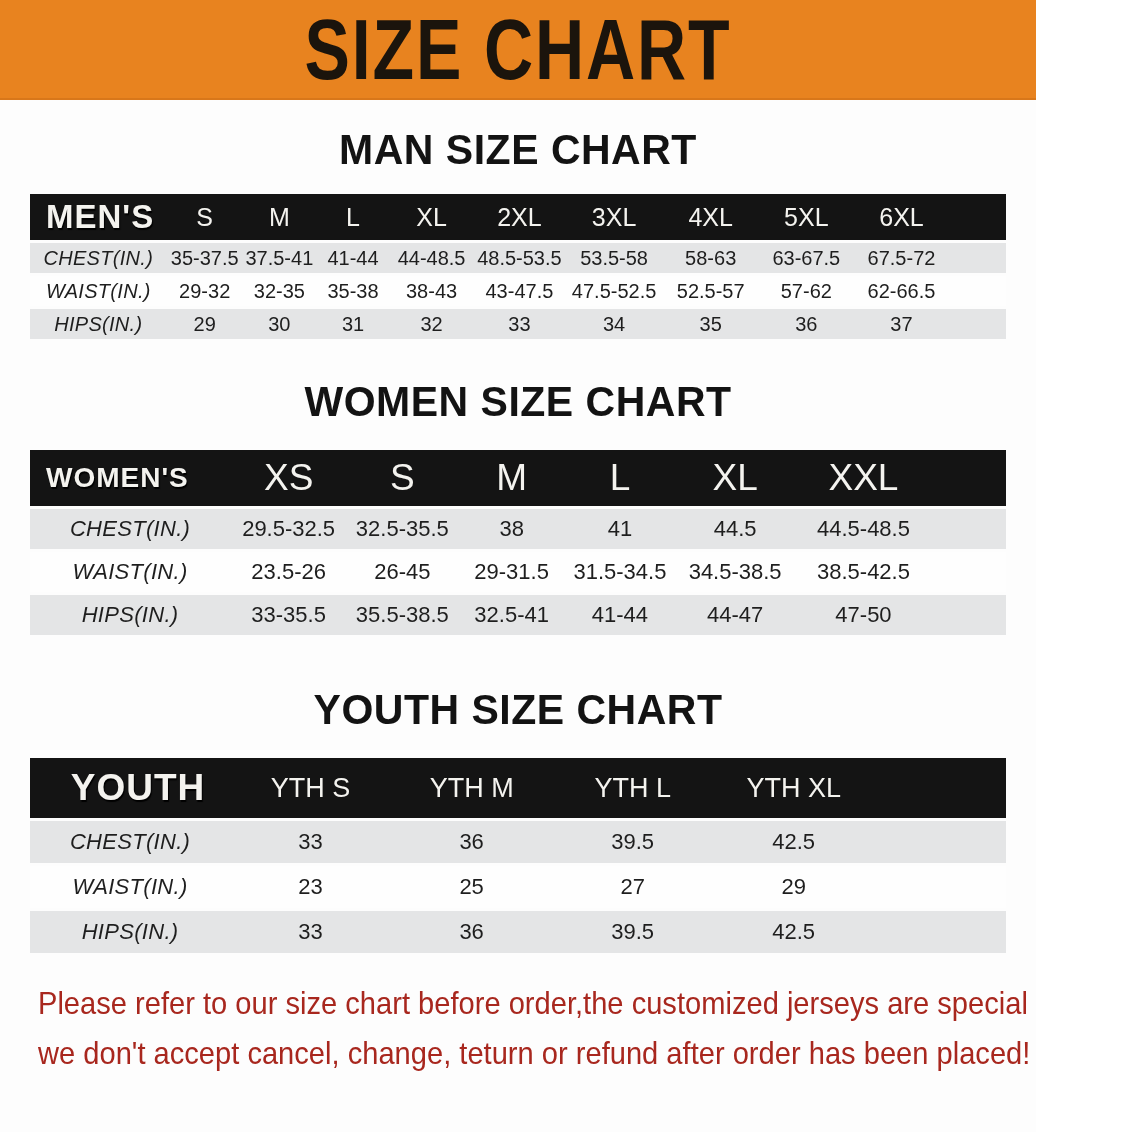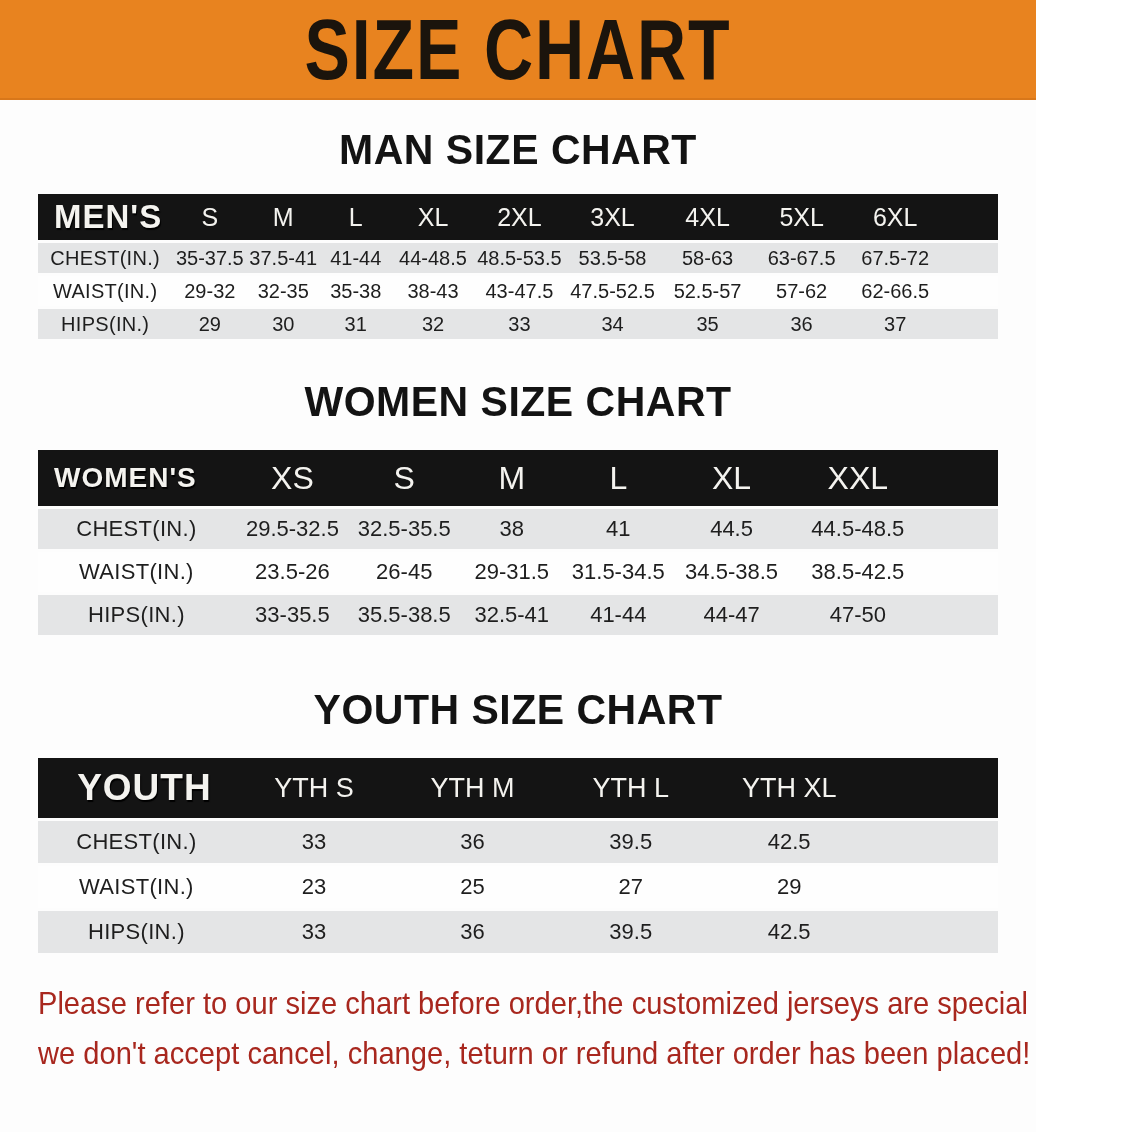--- a/index.html
+++ b/index.html
@@ -25,21 +25,21 @@
     margin: 0;
     font-size: 74px;
     font-weight: bold;
     color: #1b140c;
     letter-spacing: 2px;
     transform: scale(0.92, 1.14);
     white-space: nowrap;
   }
 
   
-  main { padding: 0 38px; }
+  main { padding: 0 30px; }
   .section h2 {
     text-align: center;
     font-size: 41px;
     font-weight: bold;
     color: #131313;
     letter-spacing: 0.5px;
     transform: scaleY(1.05);
   }
   .section-men h2   { margin: 26px 0 18px; }
   .section-women h2 { margin: 36px 0 22px; }
@@ -66,27 +66,27 @@
     letter-spacing: 1px;
     text-shadow: 1px 2px 1px #000;
   }
   tbody td {
     text-align: center;
     color: #1e1e1e;
     padding: 0;
   }
   tbody tr:nth-child(odd) td { background: #e4e5e6; }
   tbody tr:nth-child(even) td { background: #fefefe; }
-  tbody td.row-label { letter-spacing: 0.3px; }
+  tbody td.row-label { letter-spacing: 0.3px; font-style: italic; }
 
   .tbl-men thead th { height: 46px; font-size: 25px; }
   .tbl-men thead th.group-label { font-size: 33px; margin-left: 6px; }
   .tbl-men tbody td { height: 30px; font-size: 20px; }
 
-  .tbl-women thead th { height: 56px; font-size: 32px; }
+  .tbl-women thead th { height: 56px; font-size: 37px; }
   .tbl-women thead th.group-label { font-size: 28px; }
   .tbl-women tbody td { height: 40px; font-size: 22px; }
 
   .tbl-youth thead th { height: 60px; font-size: 27px; }
   .tbl-youth thead th.group-label { font-size: 37px; text-align: center; }
   .tbl-youth tbody td { height: 42px; font-size: 22px; }
 
   
   footer {
     margin-top: 22px;

